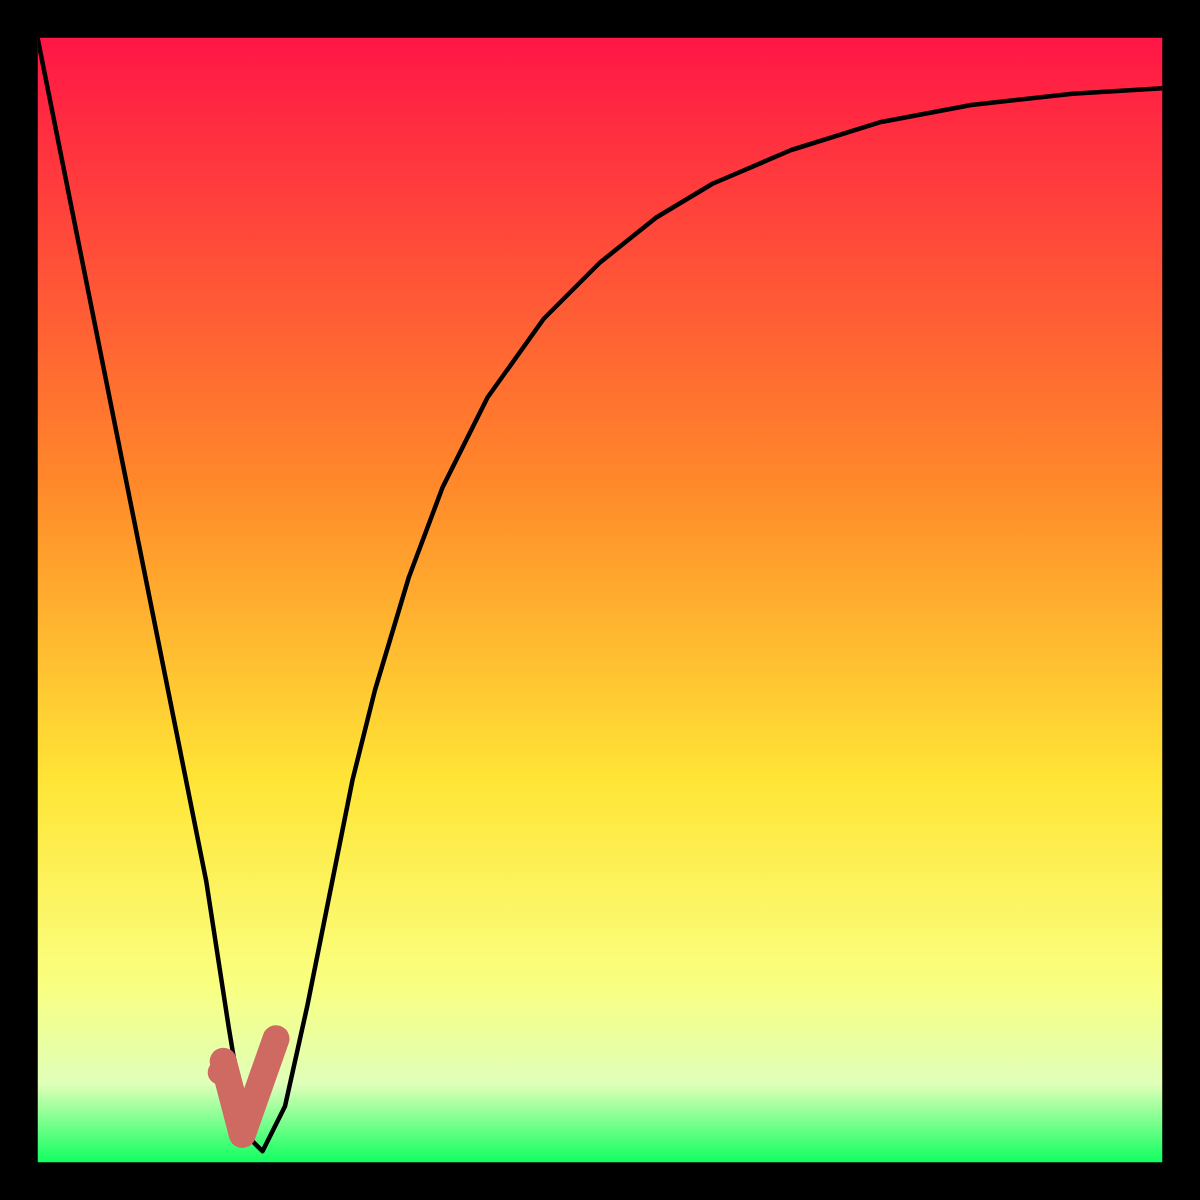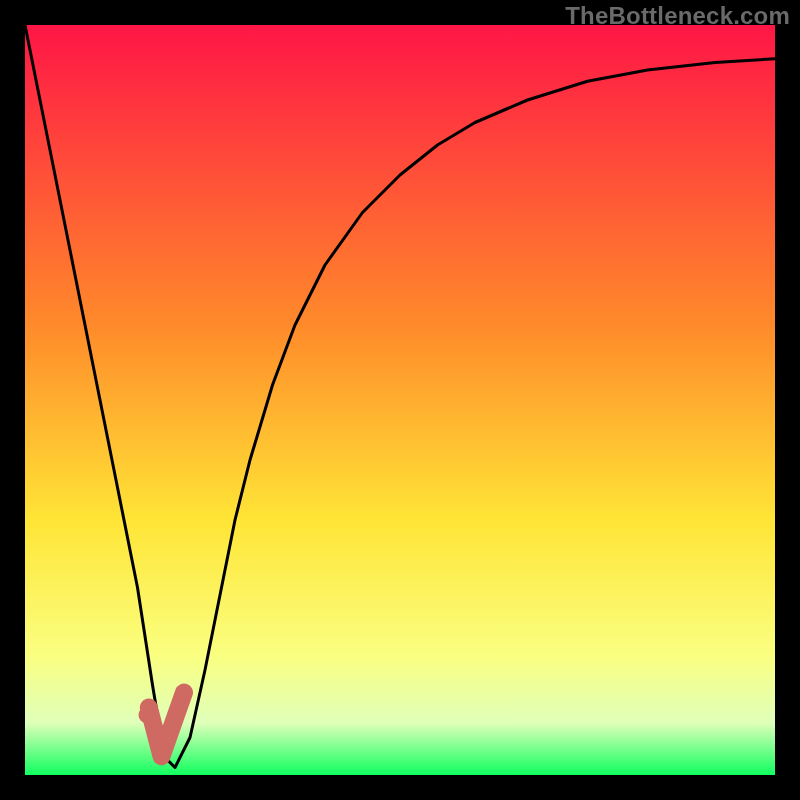--- a/index.html
+++ b/index.html
@@ -32,21 +32,20 @@
     top: 25px;
     width: 750px;
     height: 750px;
   }
   svg { display: block; }
 </style>
 </head>
 <body>
 
 <div class="frame">
-  <div class="watermark">TheBottleneck.com</div>
   <div class="plot">
     <svg id="chart-svg" width="750" height="750" viewBox="0 0 750 750">
       <defs>
         <linearGradient id="bgGrad" x1="0" y1="0" x2="0" y2="1">
           <stop id="g0" offset="0%" stop-color="#ff1646"></stop>
           <stop id="g1" offset="40%" stop-color="#ff8a2a"></stop>
           <stop id="g2" offset="66%" stop-color="#ffe536"></stop>
           <stop id="g3" offset="84%" stop-color="#faff80"></stop>
           <stop id="g4" offset="93%" stop-color="#e0ffb9"></stop>
           <stop id="g5" offset="100%" stop-color="#10ff60"></stop>

